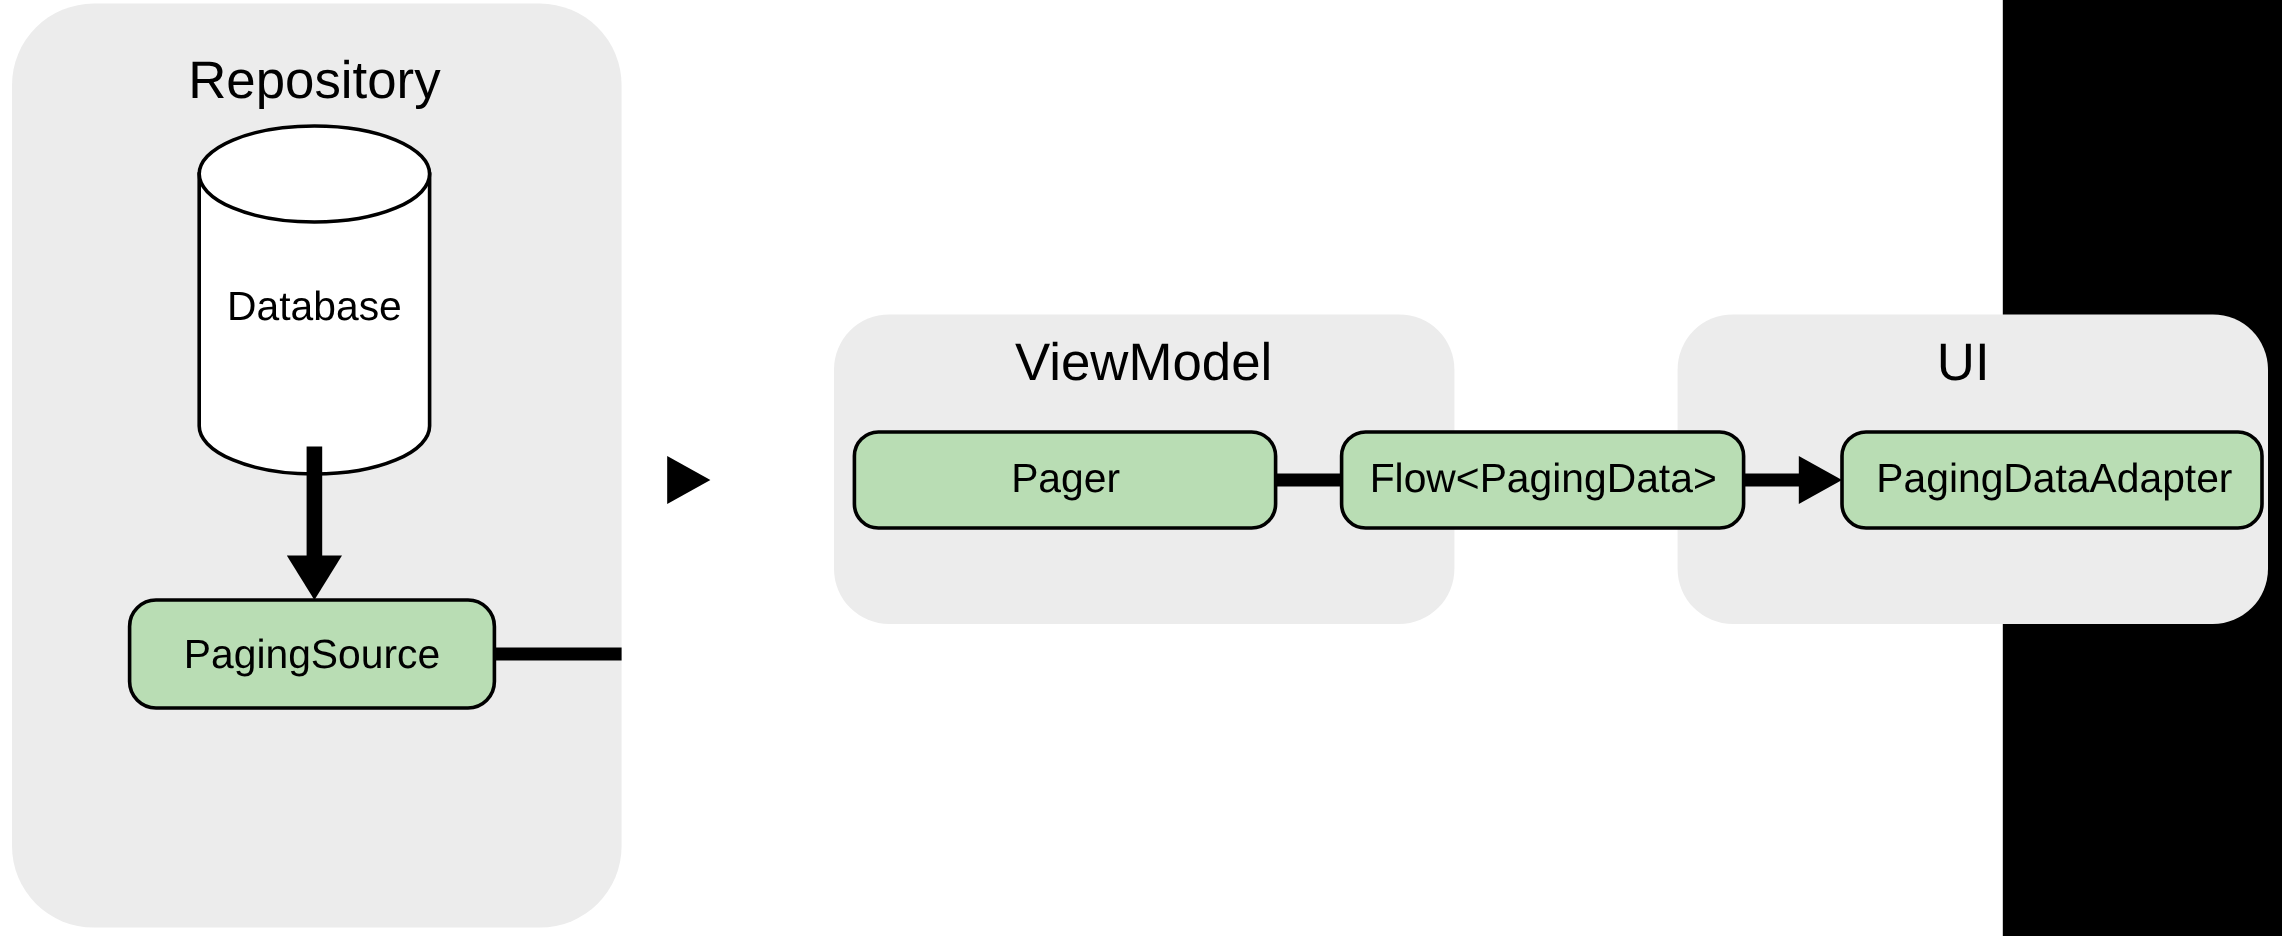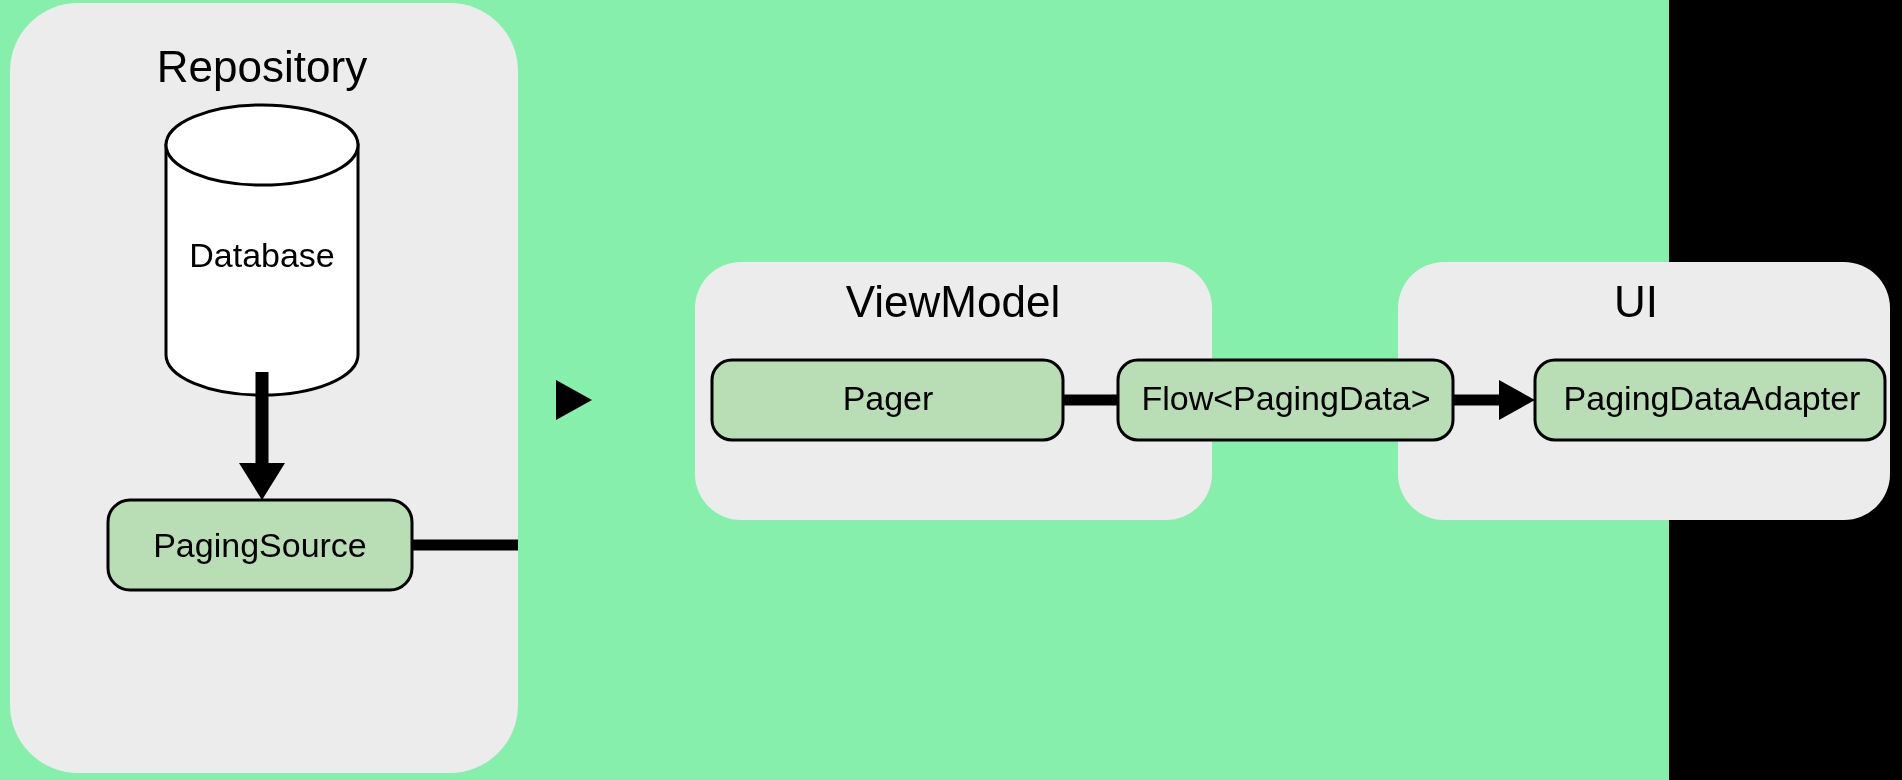--- a/index.html
+++ b/index.html
@@ -10,21 +10,21 @@
   body {
     width: 1902px;
     height: 780px;
     overflow: hidden;
     font-family: "Liberation Sans", sans-serif;
   }
   #canvas {
     position: relative;
     width: 1669px;
     height: 780px;
-    background: #86efac;
+    background: #ffffff;
   }
   svg.diagram {
     position: absolute;
     left: 0;
     top: 0;
     width: 1902px;
     height: 780px;
     display: block;
   }
   .group-label {

